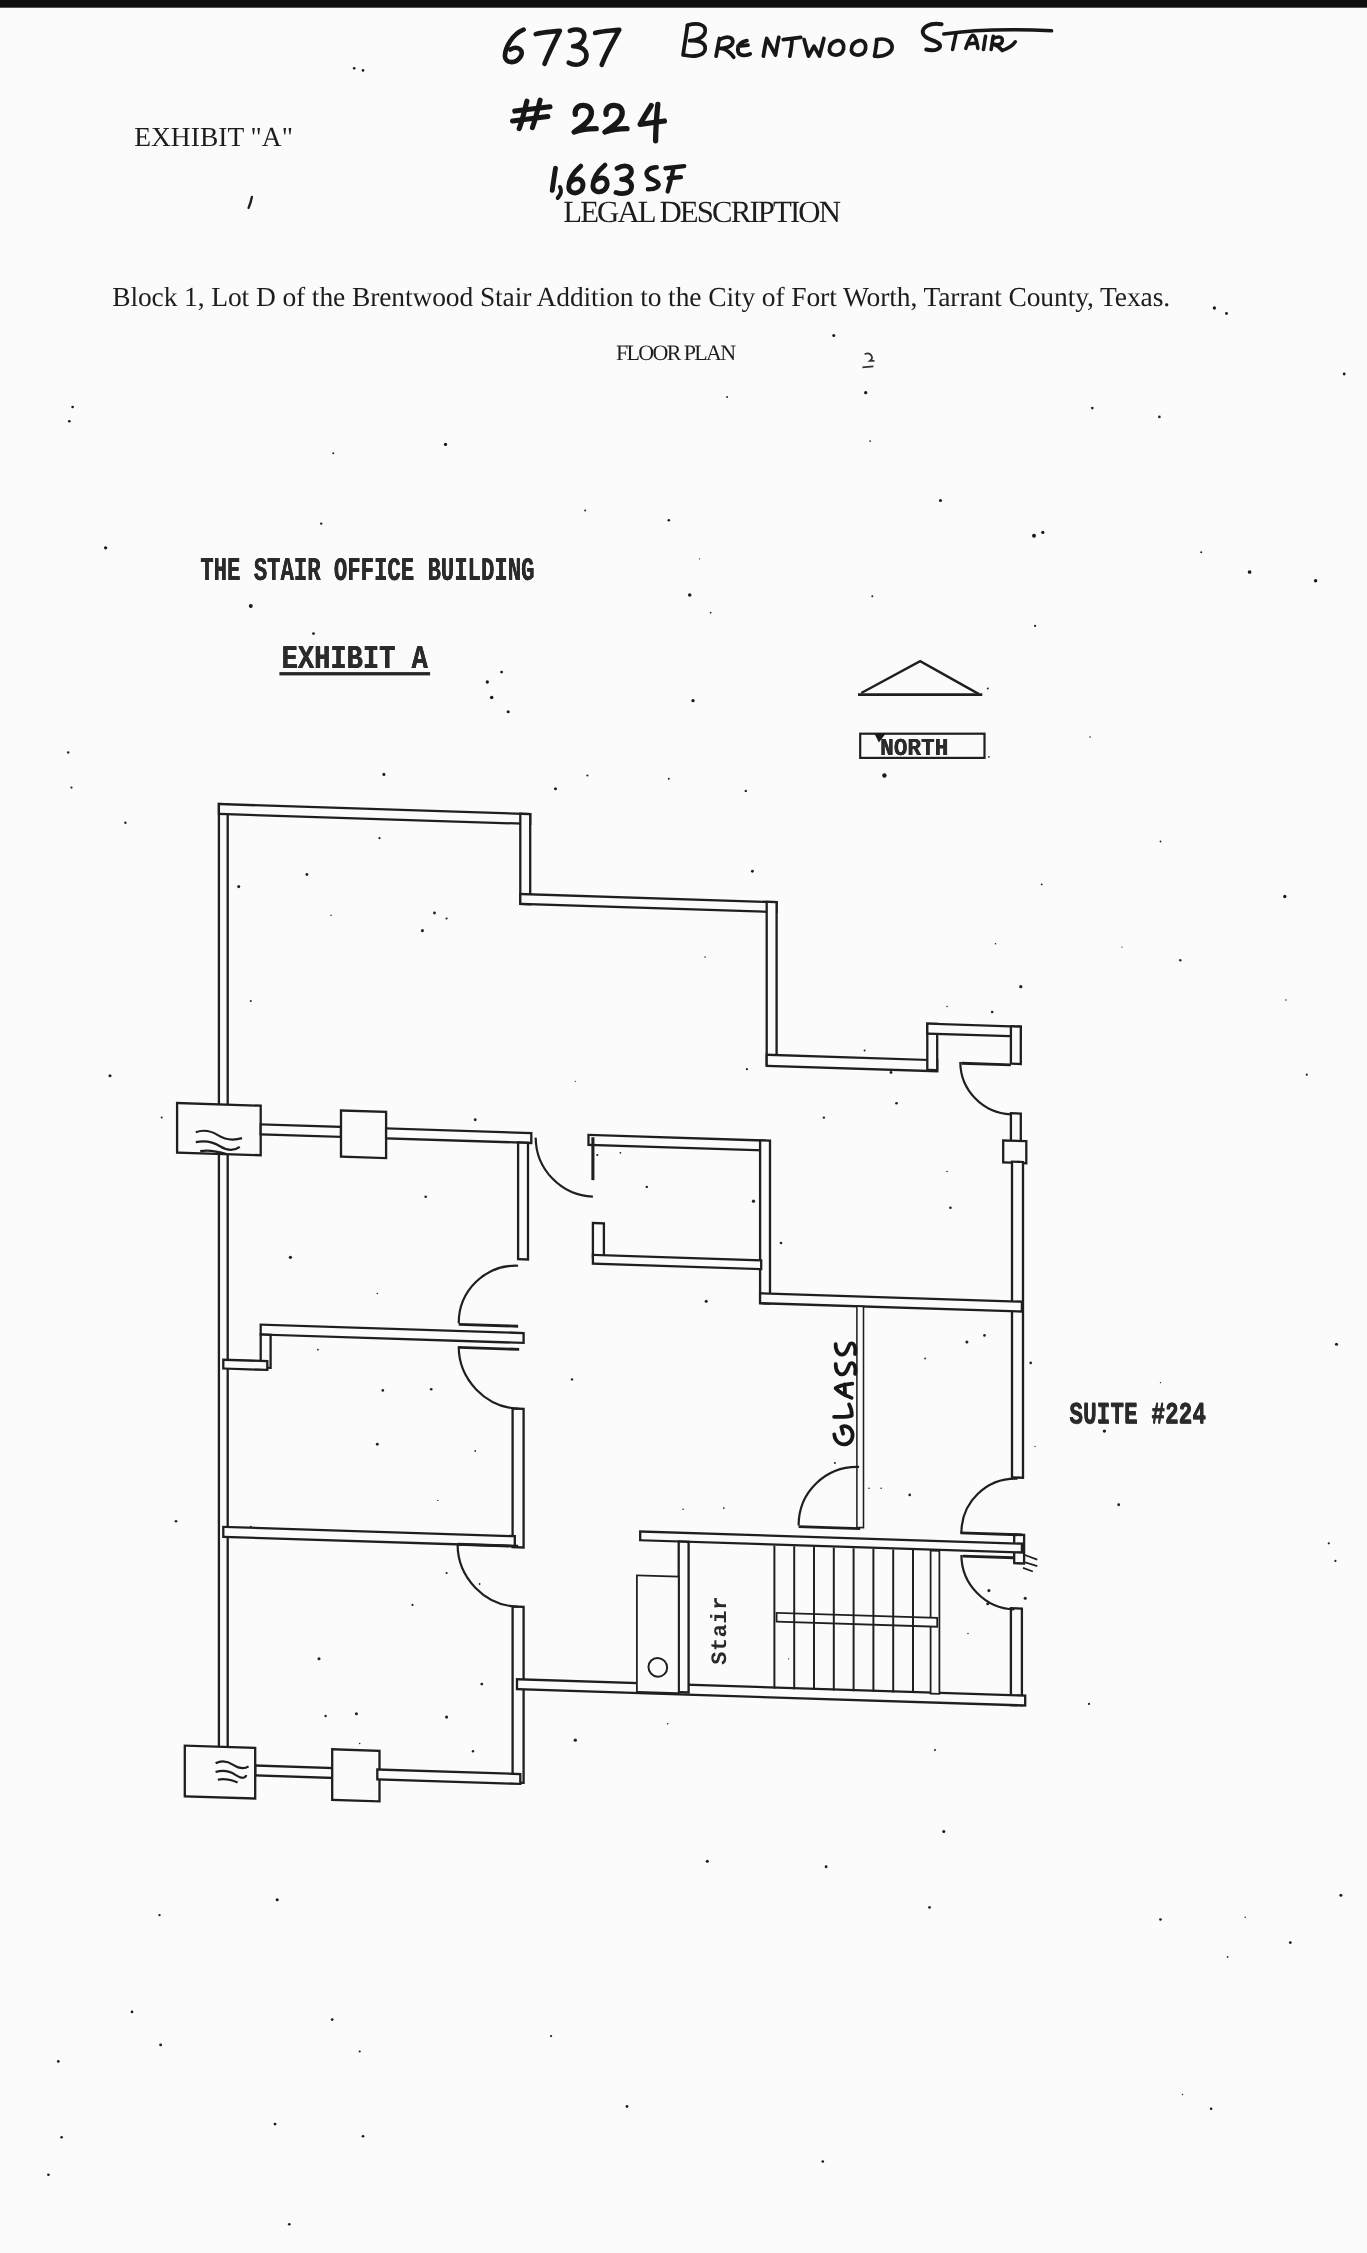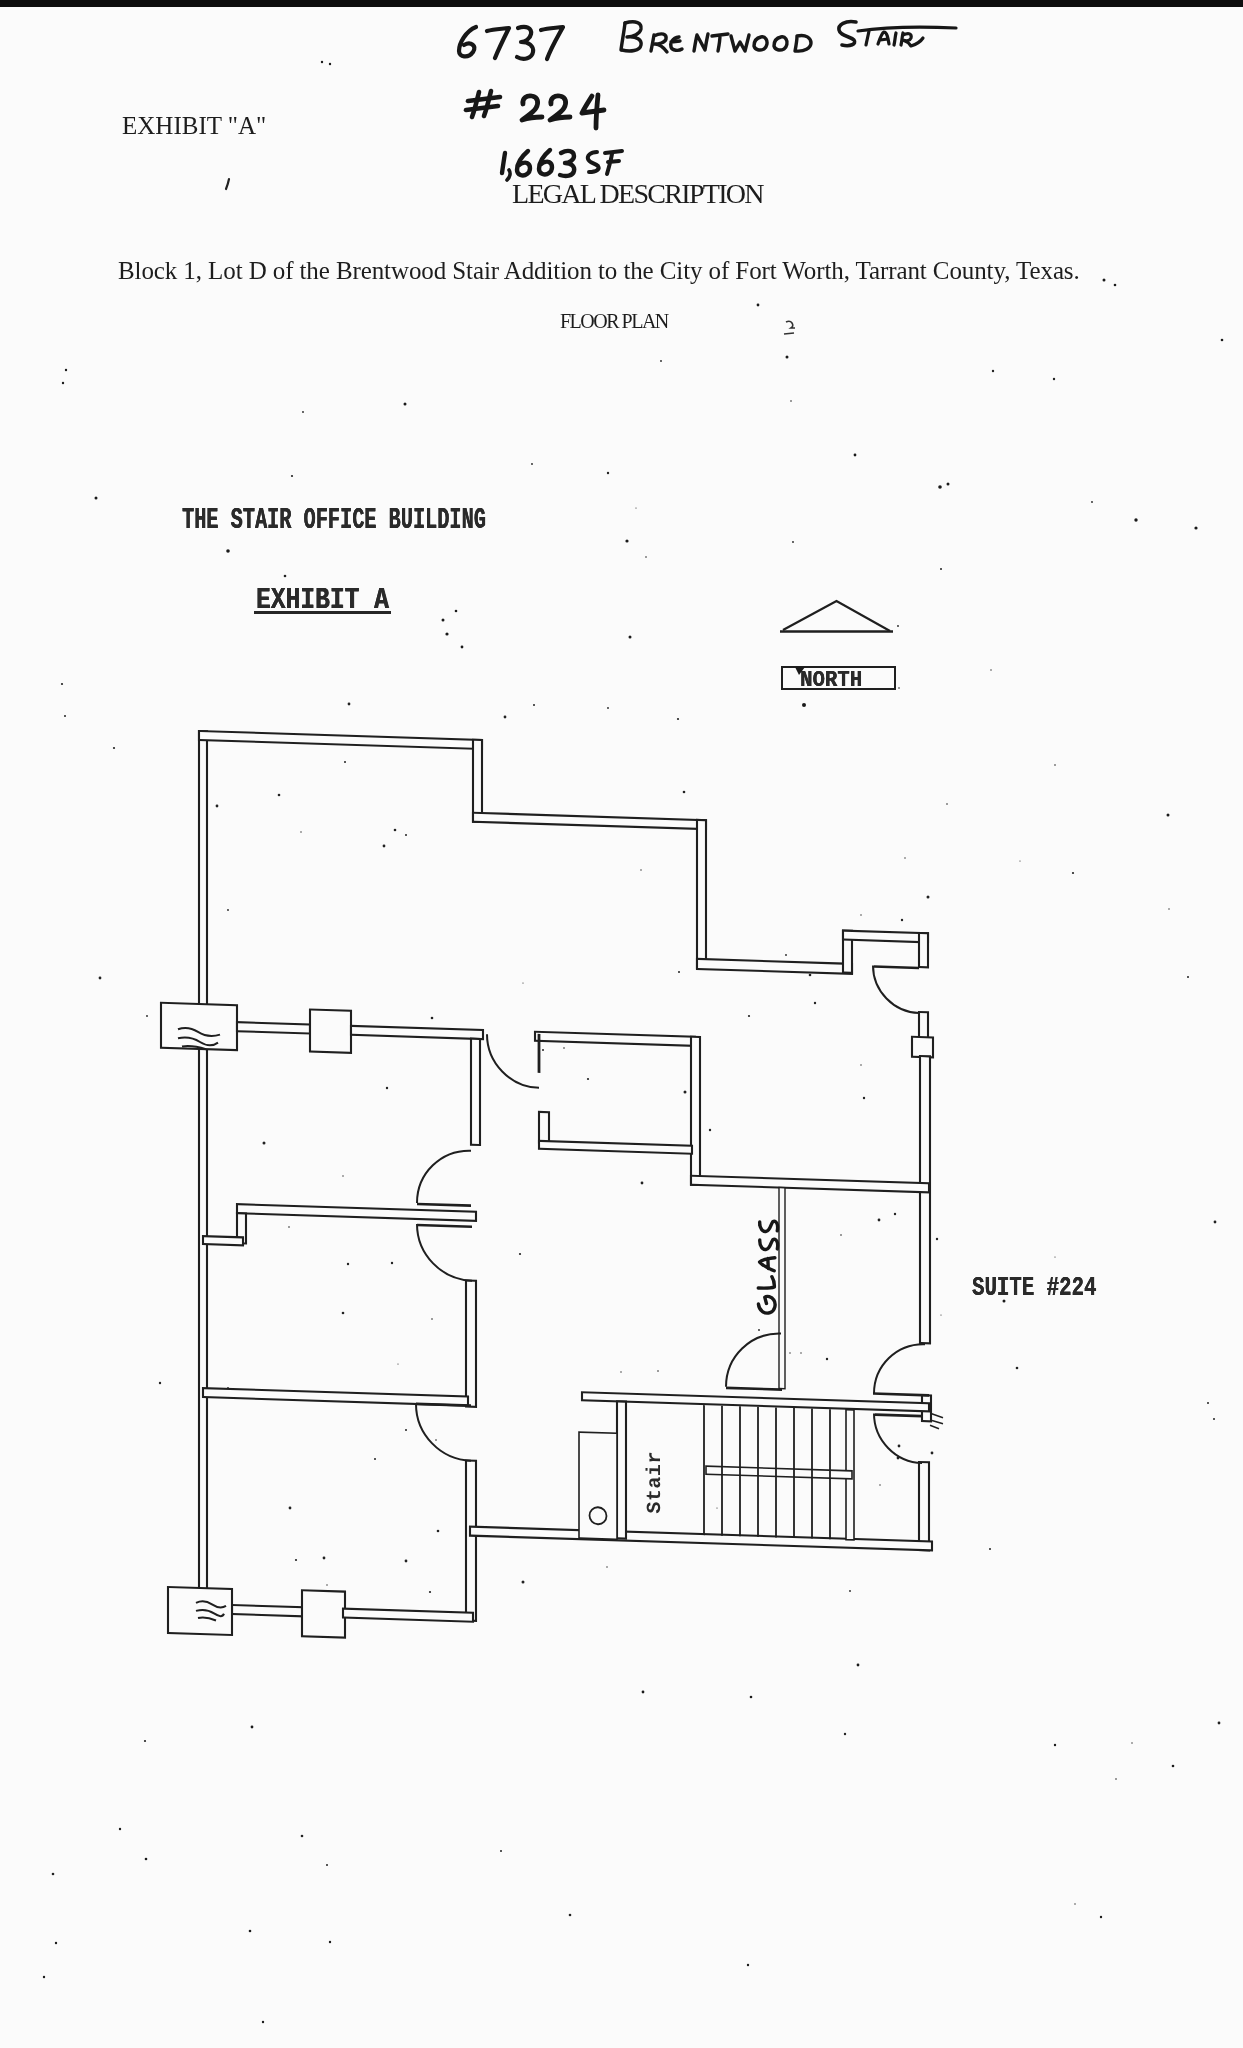--- a/index.html
+++ b/index.html
@@ -3,21 +3,21 @@
 html,body{margin:0;padding:0;width:1243px;height:2048px;background:#fbfbfb;overflow:hidden}
 body{font-family:"Liberation Serif",serif;color:#1d1d1d;position:relative}
 .t{position:absolute;white-space:nowrap}
 .mono{font-family:"Liberation Mono",monospace;font-weight:700;color:#2a2a2a;transform-origin:0 0}
 .smudge{text-shadow:0 0 0.6px #333,0.4px 0.2px 0.5px #444}
 </style></head>
 <body>
 <div style="position:absolute;left:0;top:0;width:1243px;height:7px;background:#0e0e0e"></div>
 <div class="t" style="left:122px;top:112px;font-size:25px">EXHIBIT "A"</div>
 <div class="t" style="left:512px;top:178px;font-size:28px;letter-spacing:-1.7px">LEGAL DESCRIPTION</div>
-<div class="t" style="left:118px;top:257px;font-size:25px;letter-spacing:-0.1px">Block 1, Lot D of the Brentwood Stair Addition to the City of Fort Worth, Tarrant County, Texas.</div>
+<div class="t" style="left:102px;top:257px;font-size:25px;letter-spacing:-0.1px">Block 1, Lot D of the Brentwood Stair Addition to the City of Fort Worth, Tarrant County, Texas.</div>
 <div class="t" style="left:560px;top:310px;font-size:20px;letter-spacing:-1.5px">FLOOR PLAN</div>
 <div class="t mono smudge" style="left:182px;top:503px;font-size:30px;transform:scaleX(0.675)">THE STAIR OFFICE BUILDING</div>
 <div class="t mono smudge" style="left:256px;top:583px;font-size:30px;transform:scaleX(0.82)">EXHIBIT A</div>
 <div style="position:absolute;left:254px;top:611px;width:137px;height:3.2px;background:#262626"></div>
 <div class="t mono smudge" style="left:972px;top:1272px;font-size:28px;transform:scaleX(0.74)">SUITE #224</div>
 <div class="t mono smudge" style="left:800px;top:668px;font-size:22px;transform:scaleX(0.94)">NORTH</div>
 <svg width="1243" height="2048" viewBox="0 0 1243 2048" style="position:absolute;left:0;top:0">
     <circle cx="791" cy="401" r="0.8" fill="#222"></circle>
     <circle cx="296" cy="1560" r="1.1" fill="#222"></circle>
     <circle cx="1092" cy="502" r="0.9" fill="#222"></circle>

